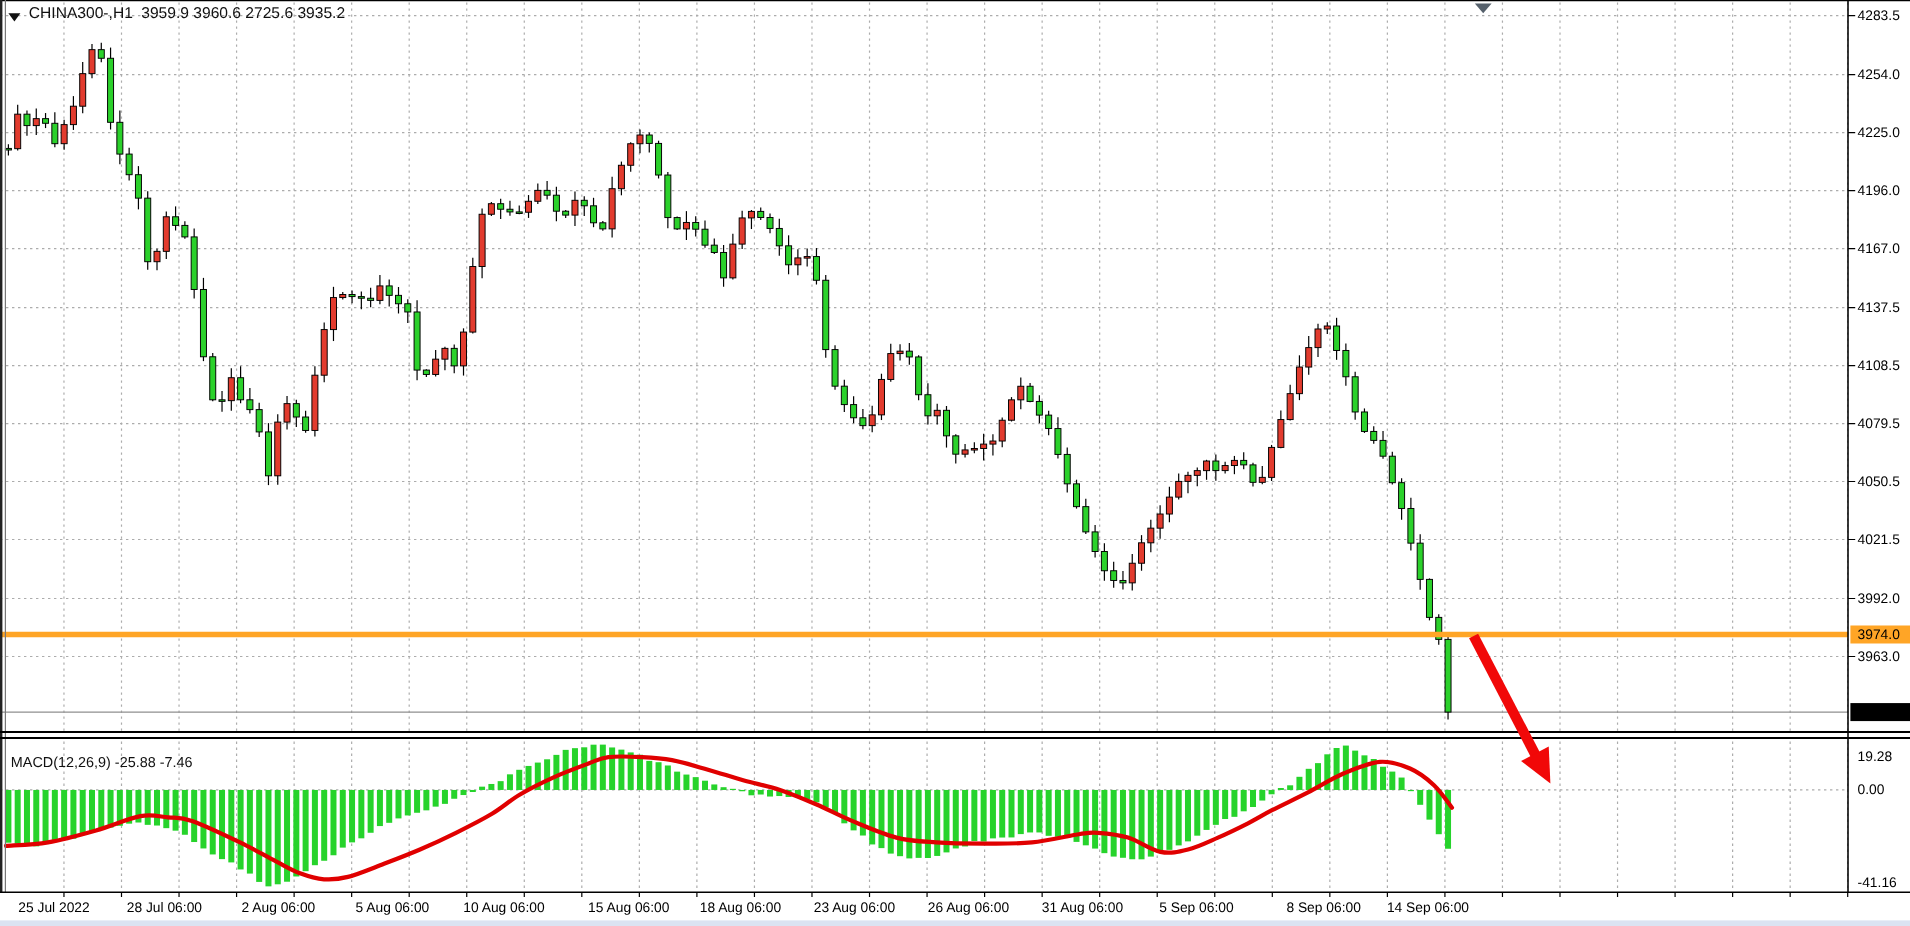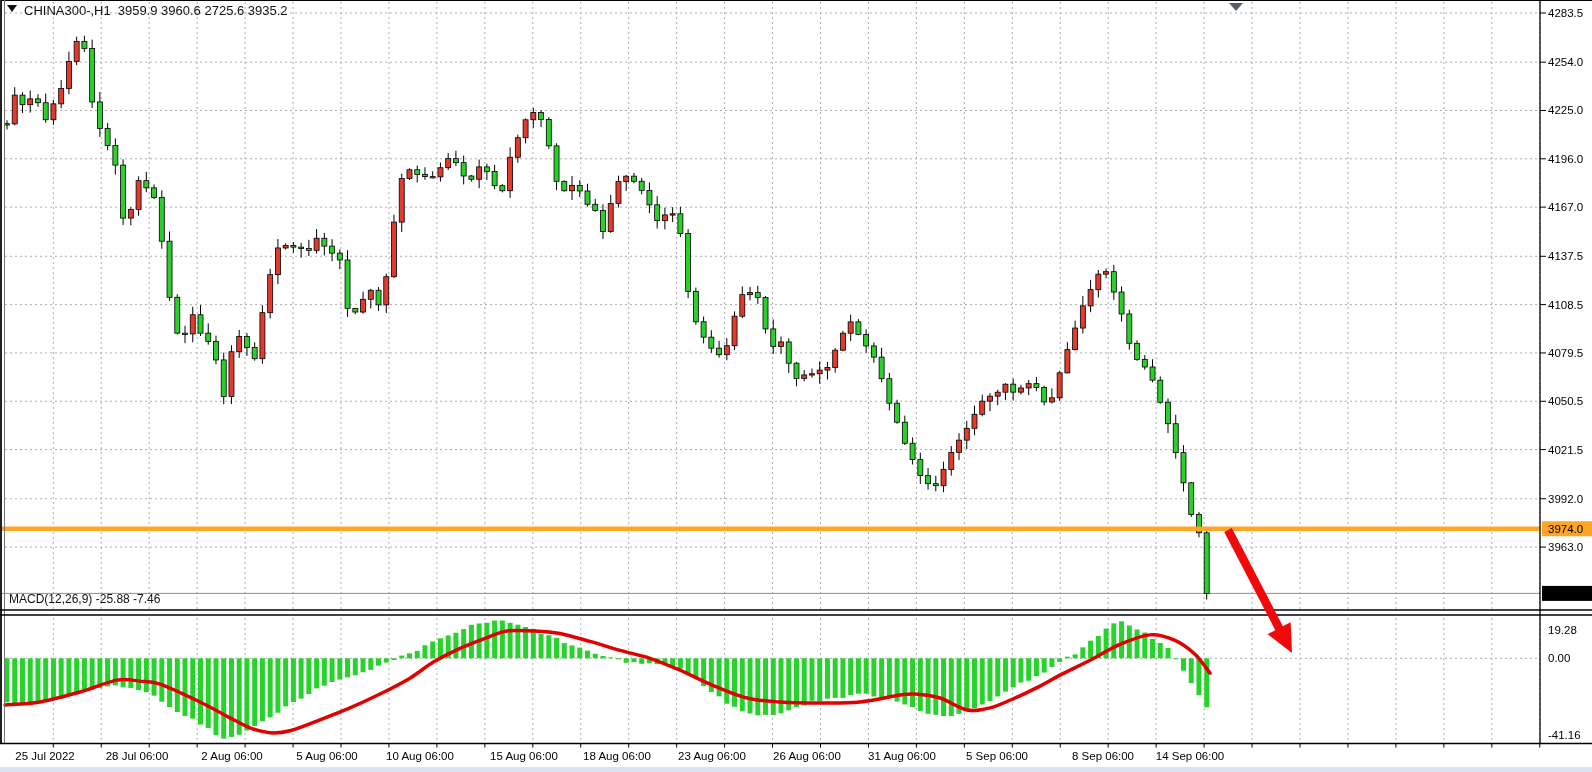--- a/index.html
+++ b/index.html
@@ -1,23 +1,23 @@
 <!DOCTYPE html>
 <html><head>
 <meta charset="utf-8">
 <style>
   html,body{margin:0;padding:0;background:#fff;}
   .chart-window{position:relative;width:1592px;height:772px;background:#ffffff;overflow:hidden;
     font-family:"Liberation Sans",sans-serif;}
   #chart-svg{position:absolute;left:0;top:0;}
-  .title-bar{position:absolute;left:7px;top:3px;display:flex;align-items:flex-start;gap:7px;
+  .title-bar{position:absolute;left:7px;top:3px;display:flex;align-items:flex-end;gap:7px;
     font-size:13px;color:#111;white-space:pre;z-index:5;}
   .dd-icon{width:0;height:0;border-left:5px solid transparent;border-right:5px solid transparent;
     border-top:7px solid #111;display:inline-block;margin-top:2px;}
-  .macd-bar{position:absolute;left:9px;top:592px;font-size:12px;color:#111;white-space:pre;z-index:5;}
+  .macd-bar{position:absolute;left:9px;top:628px;font-size:12px;color:#111;white-space:pre;z-index:5;}
   svg text{font-family:"Liberation Sans",sans-serif;font-size:11.5px;fill:#000;}
 </style>
 </head>
 <body>
 
 <div class="chart-window">
   <svg id="chart-svg" width="1592" height="772" viewBox="0 0 1592 772">
       <g>
         <line x1="53.3" y1="2" x2="53.3" y2="609" stroke="#acacac" stroke-width="1" stroke-dasharray="2 3"></line>
         <line x1="53.3" y1="618" x2="53.3" y2="742" stroke="#acacac" stroke-width="1" stroke-dasharray="2 3"></line>

